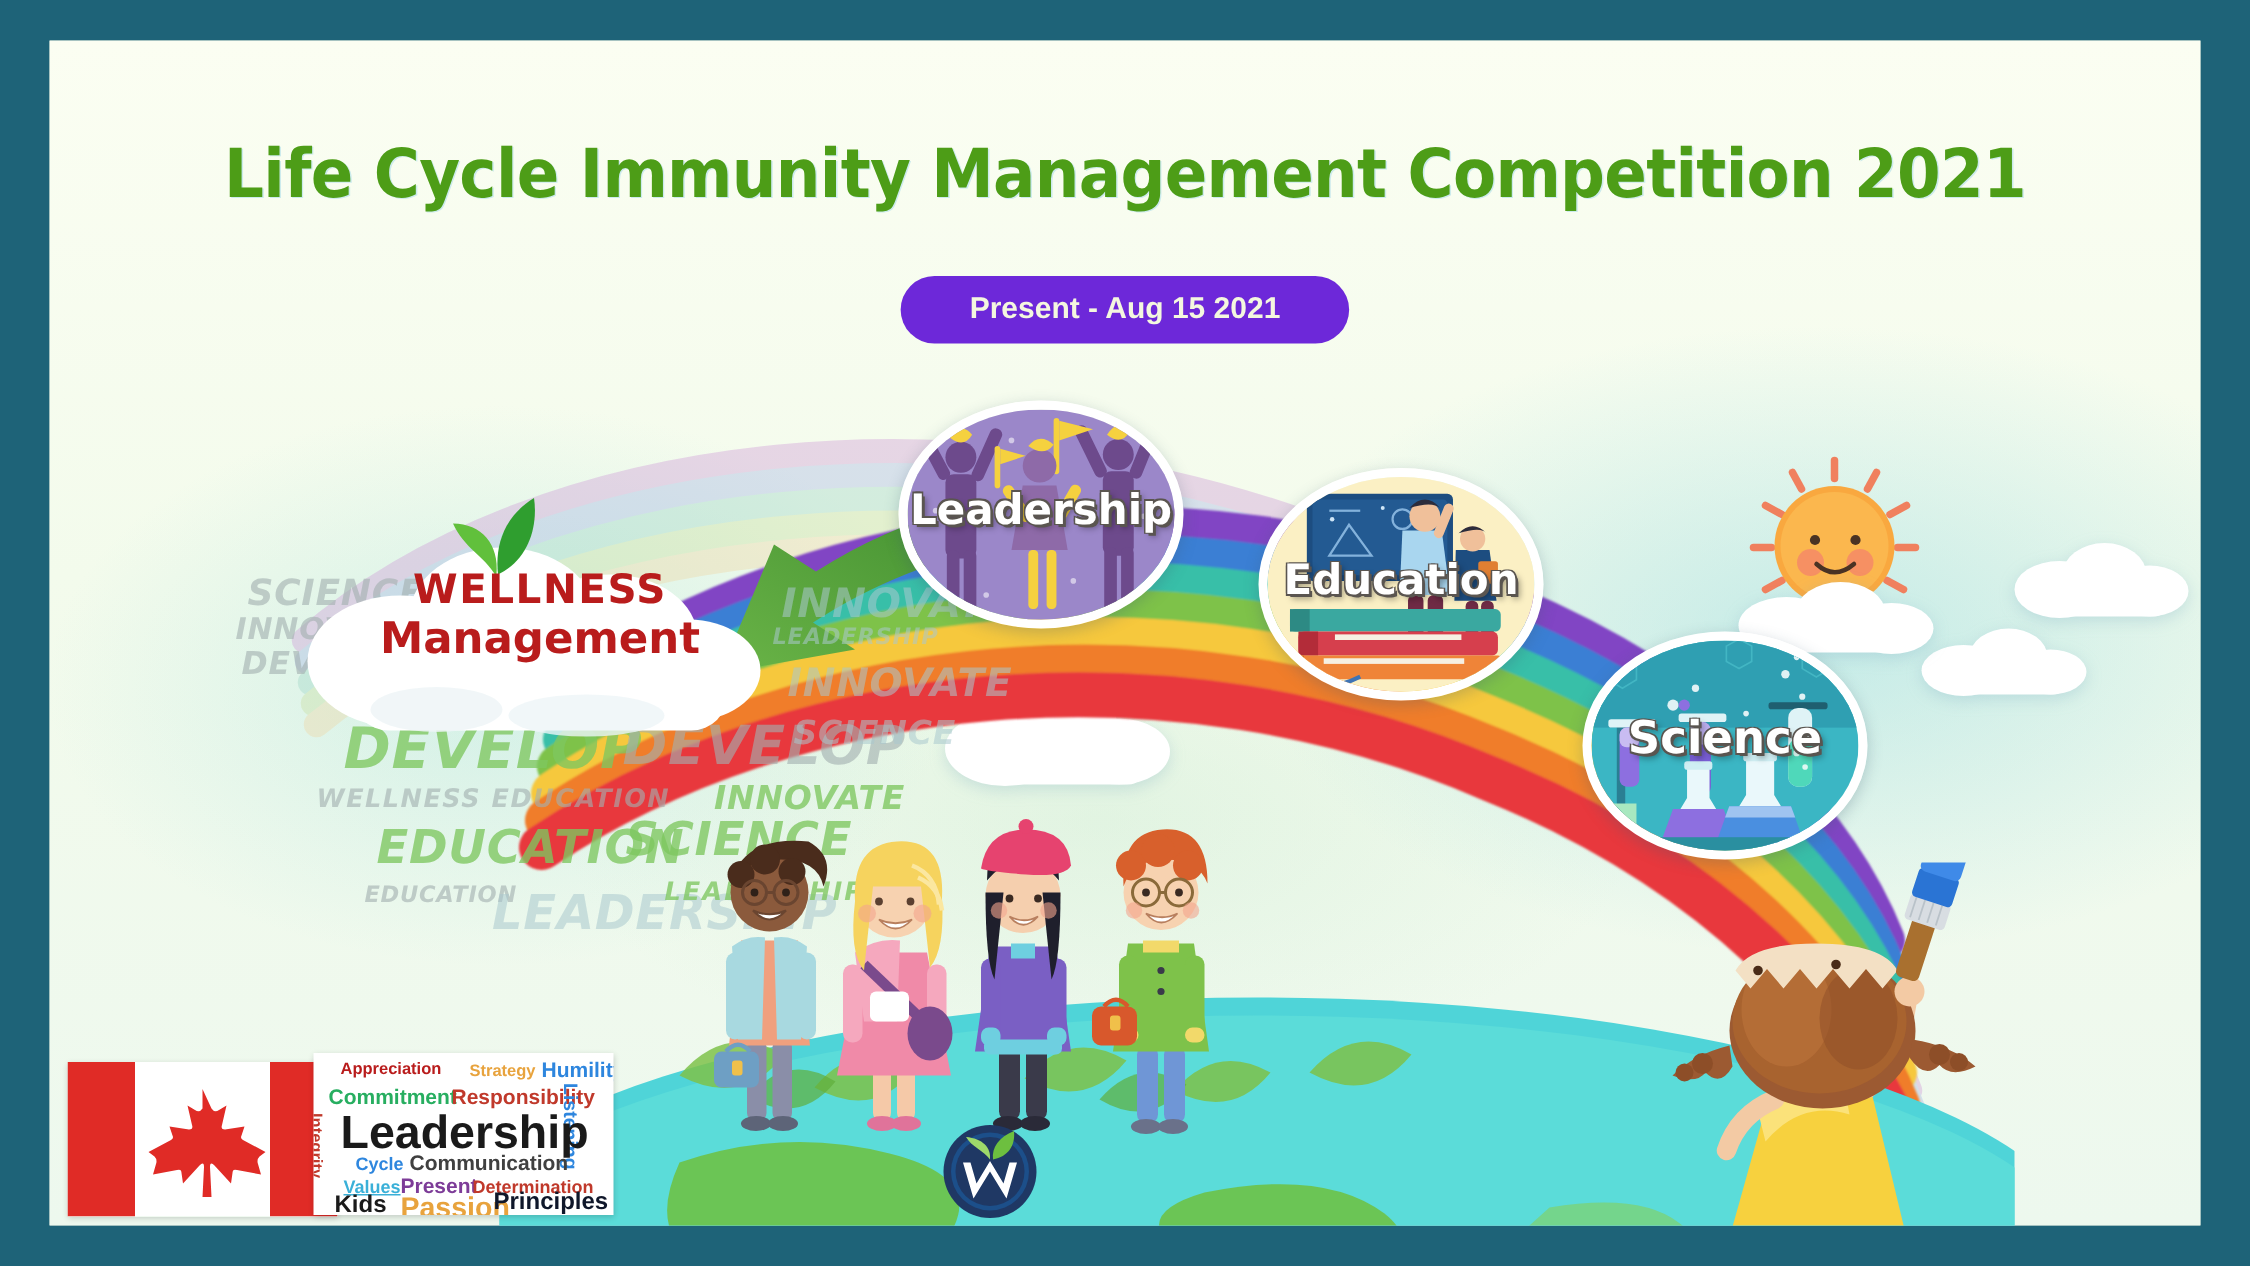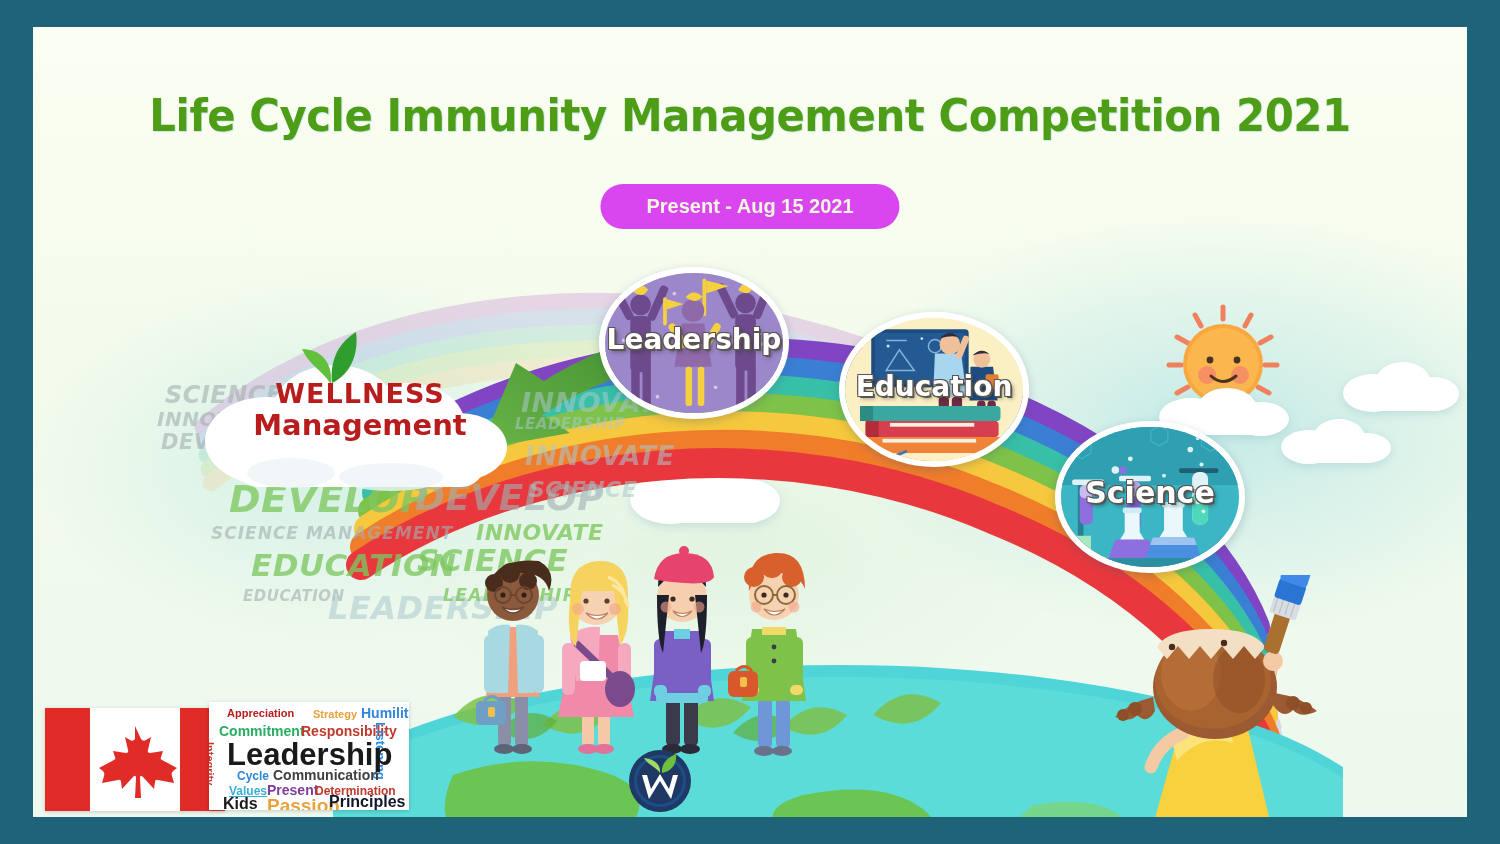--- a/index.html
+++ b/index.html
@@ -42,21 +42,21 @@
     font-size:45px;
     letter-spacing:-0.5px;
     color:#4d9d17;
     transform:scaleX(.93);
     text-shadow:1px 1px 0 rgba(120,200,230,.35);
     white-space:nowrap;
   }
   .date-badge {
     position:absolute; left:50%; top:157px;
     transform:translateX(-50%);
-    background:#d946ef;
+    background:#6d28d9;
     color:#f4f7df;
     font-size:20px; font-weight:bold;
     padding:11px 46px;
     border-radius:26px;
     white-space:nowrap;
   }
 
   
   .wordcloud { position:absolute; left:110px; top:330px; width:470px; height:250px; }
   .wc { position:absolute; font-family:"DejaVu Sans", sans-serif; font-weight:bold;
@@ -272,21 +272,21 @@
         </linearGradient>
       </defs>
       <path d="M228,14 C180,20 130,38 86,66 L58,48 L22,134 L112,118 L84,100 C124,74 172,54 228,46 Z" fill="url(#ag)"></path>
     </svg>
 
     <div class="wordcloud">
       <span class="wc gr wc1">SCIENCE</span>
       <span class="wc gr wc2">INNOVATE</span>
       <span class="wc gr wc3">DEVELOP</span>
       <span class="wc g  wc4">DEVELOP</span>
-      <span class="wc gr wc5">SCIENCE MANAGEMENT</span>
+      <span class="wc gr wc5">WELLNESS EDUCATION</span>
       <span class="wc g  wc6">EDUCATION</span>
       <span class="wc gr wc7">EDUCATION</span>
       <span class="wc gl wc8">LEADERSHIP</span>
       <span class="wc gr wc9">DEVELOP</span>
       <span class="wc g  wc10">INNOVATE</span>
       <span class="wc g  wc11">SCIENCE</span>
       <span class="wc g  wc12">LEADERSHIP</span>
       <span class="wc gl wc13">INNOVATE</span>
       <span class="wc gl wc14">LEADERSHIP</span>
       <span class="wc gl wc15">INNOVATE</span>

